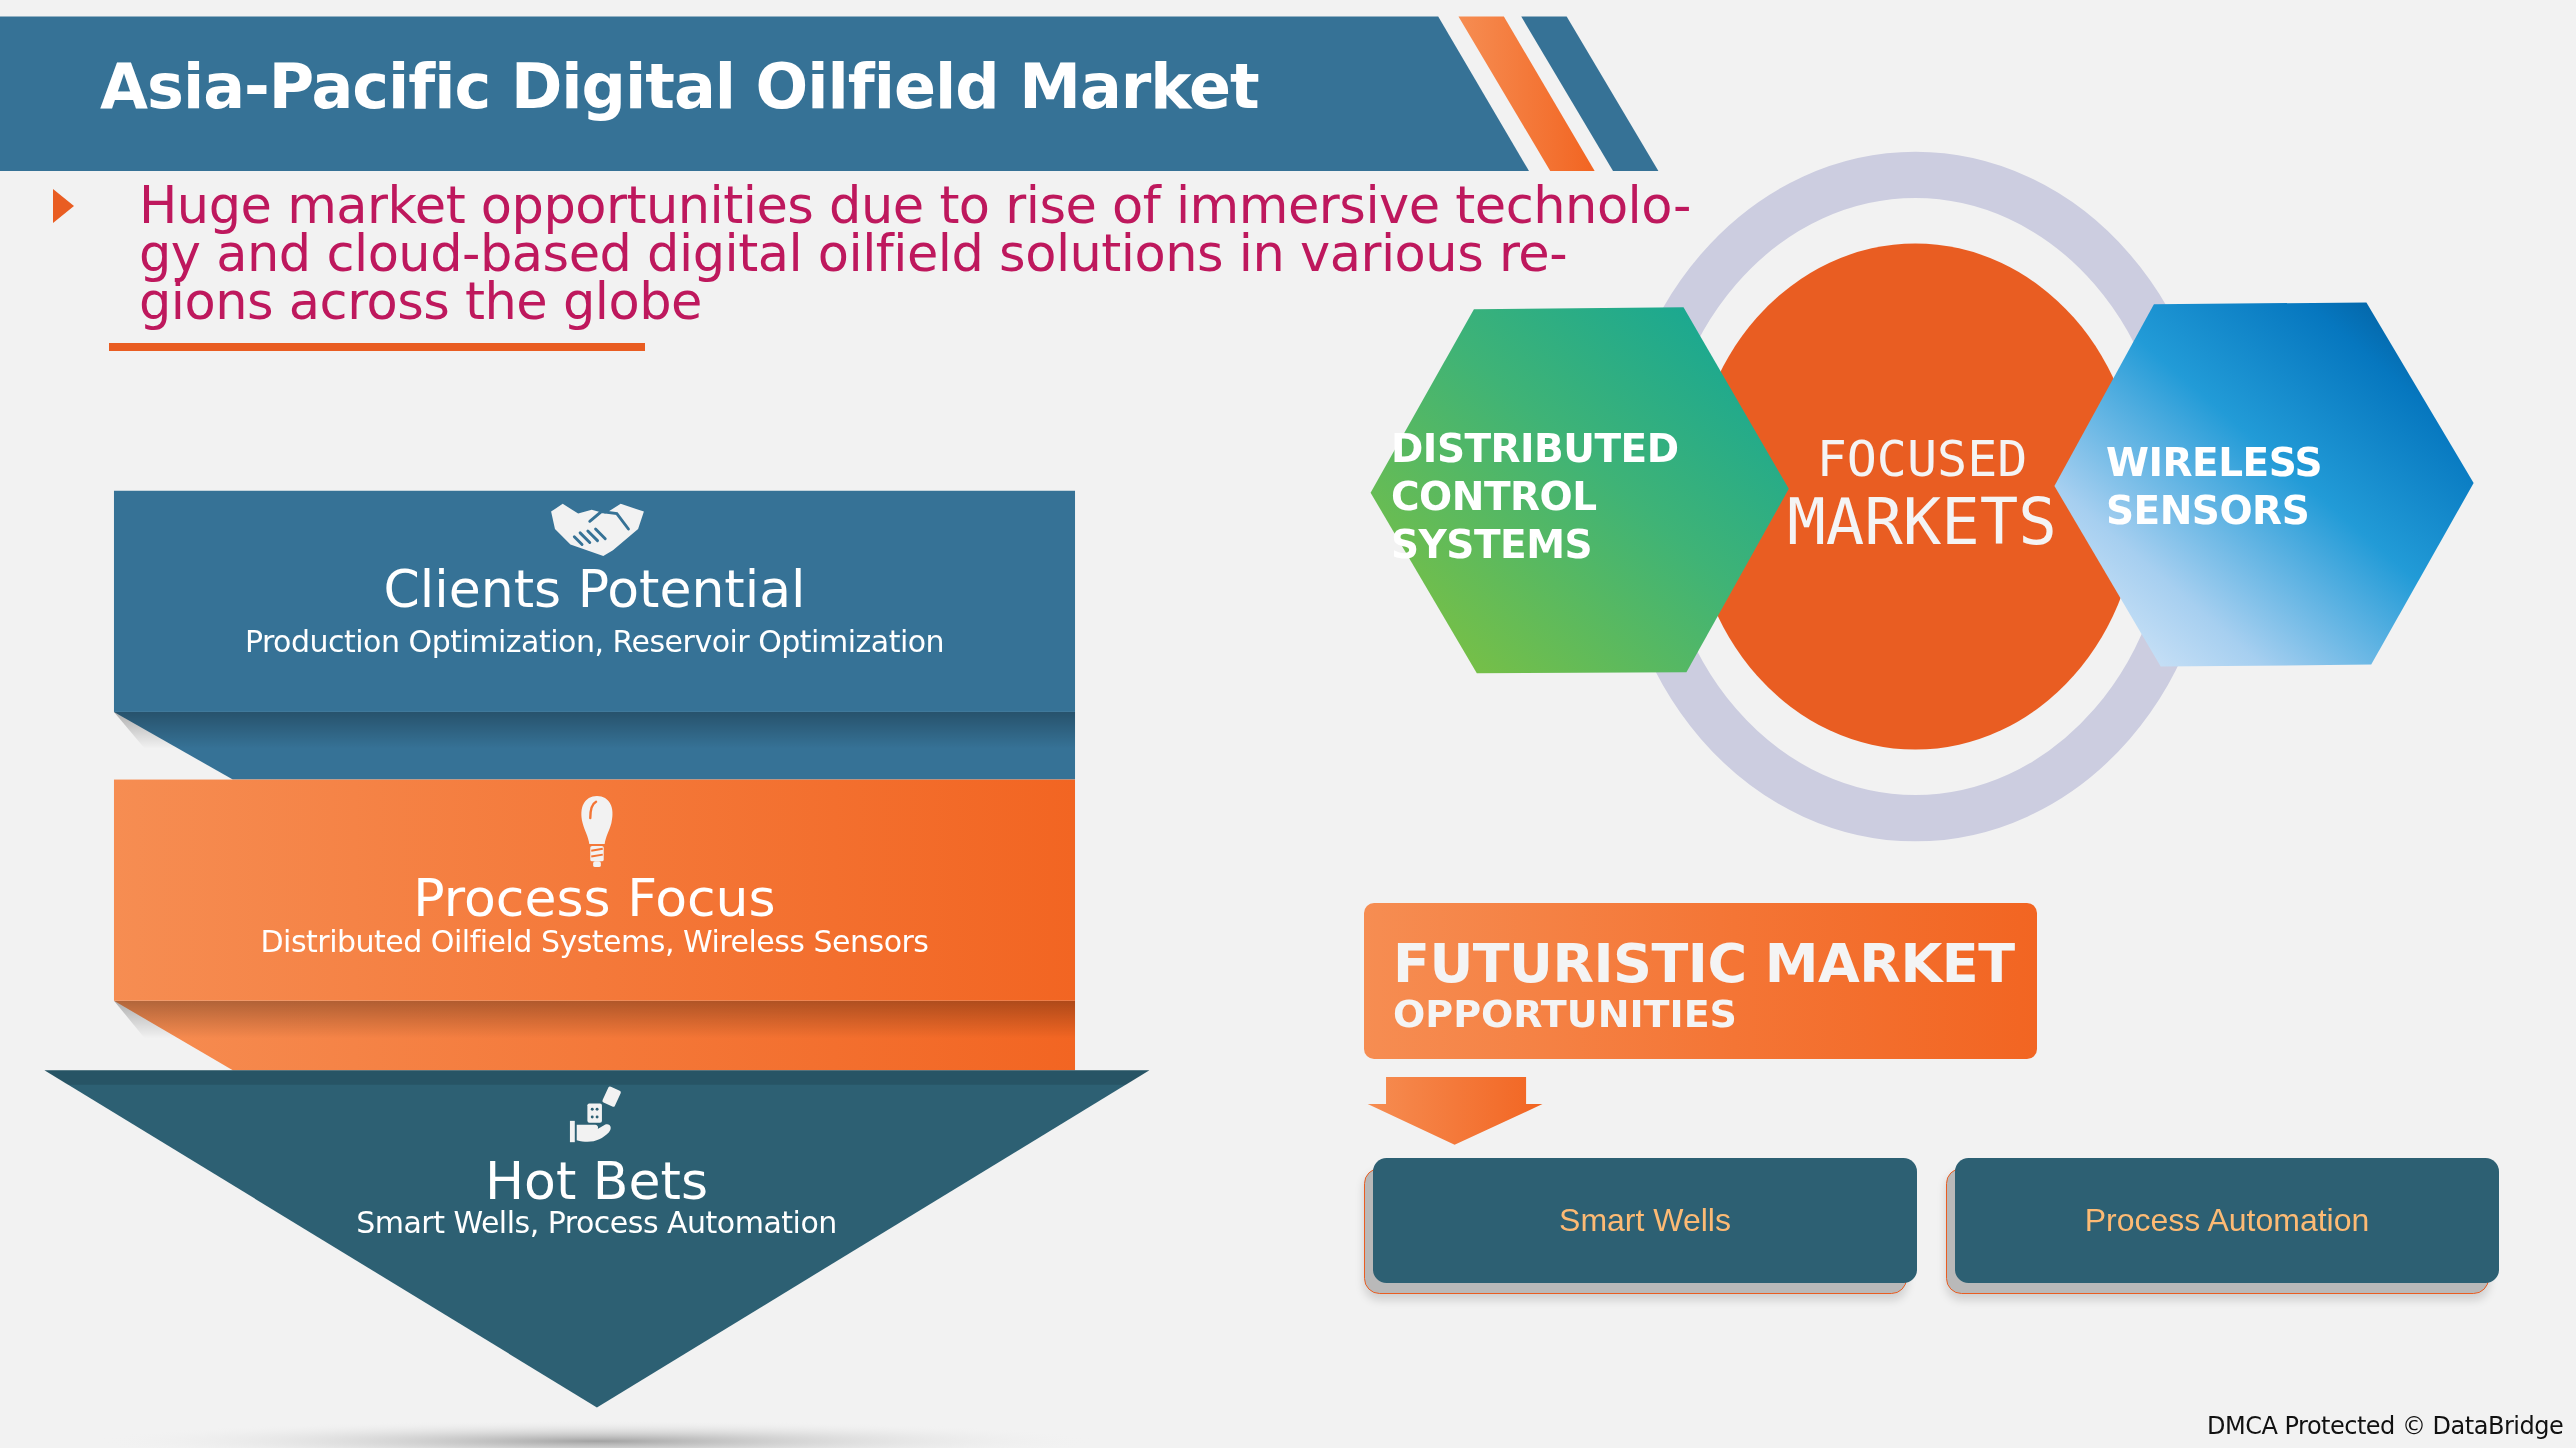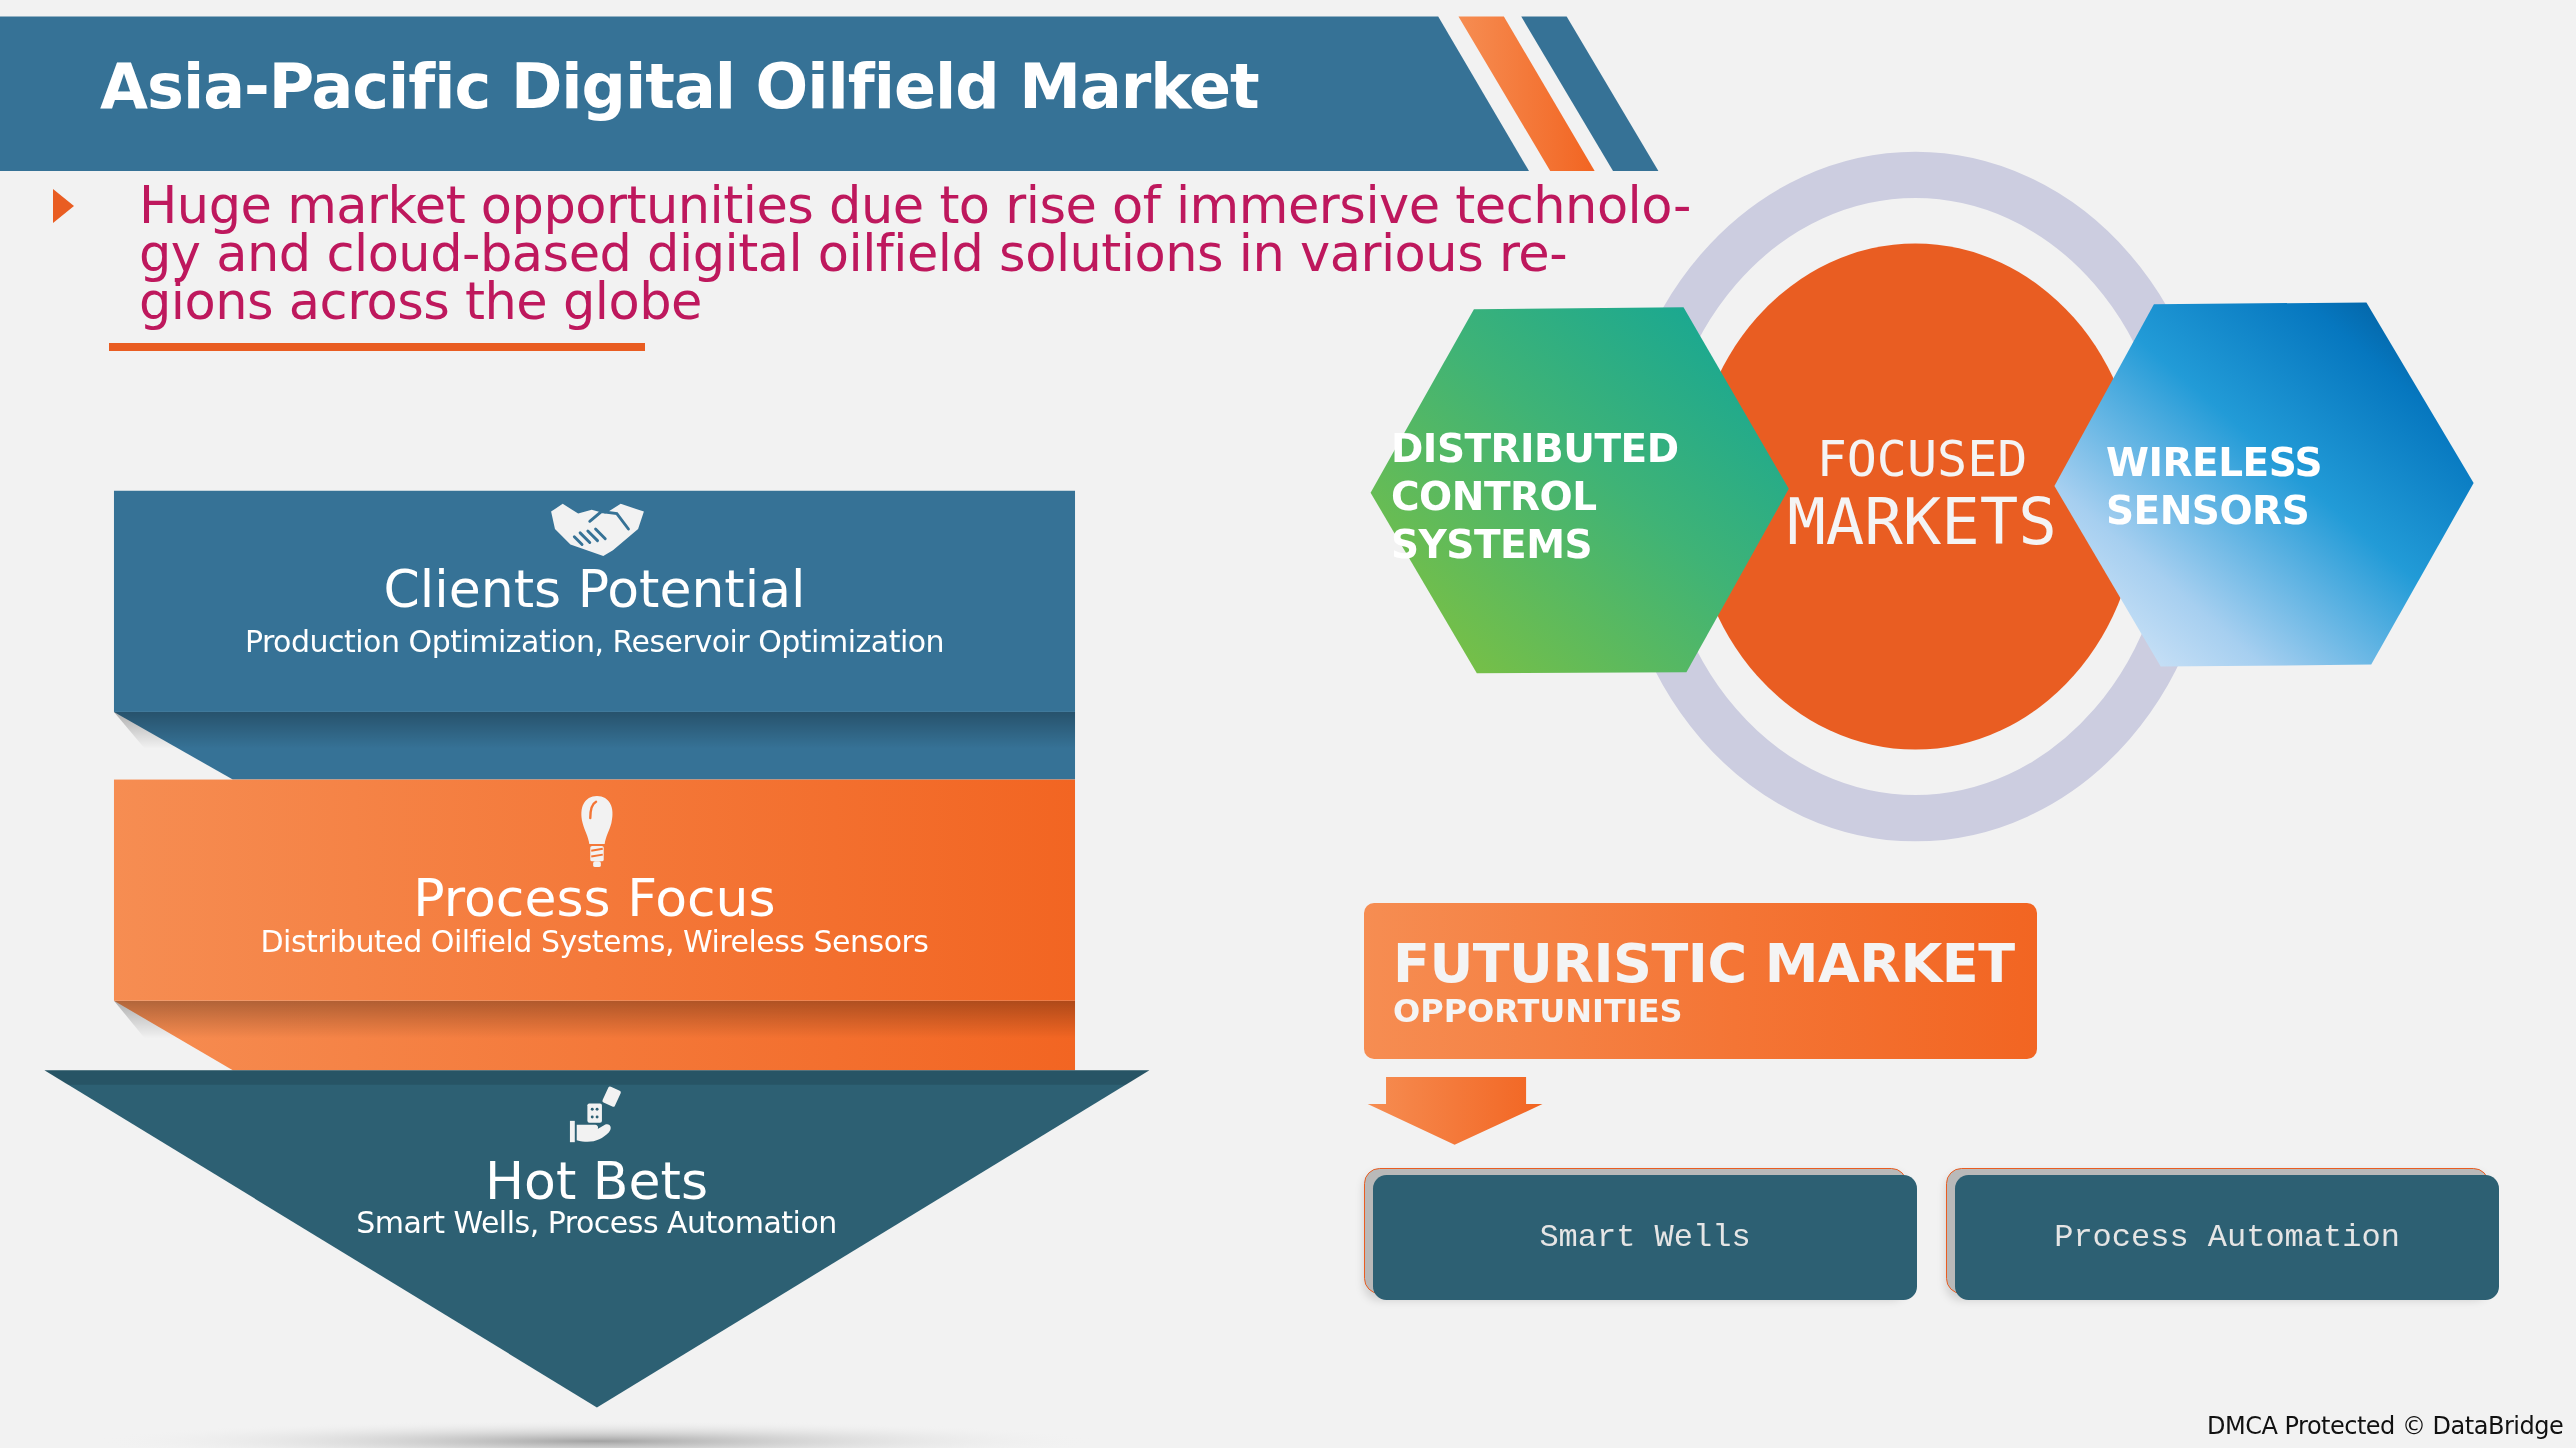--- a/index.html
+++ b/index.html
@@ -54,35 +54,35 @@
     
     #futuristic-box {
       left: 1364px; top: 903px; width: 673px; height: 156px; border-radius: 10px;
       background: linear-gradient(90deg, #f68d52 0%, #f47535 55%, #f26522 100%);
     }
     #futuristic-title {
       left: 29px; top: 29px; color: #f4f4f4; font-weight: bold; font-size: 54px;
       white-space: nowrap; font-family: "DejaVu Sans", sans-serif; letter-spacing: -0.5px;
     }
     #futuristic-sub {
-      left: 29px; top: 89px; color: #f4f4f4; font-weight: bold; font-size: 32px;
+      left: 29px; top: 89px; color: #f4f4f4; font-weight: bold; font-size: 38px;
       white-space: nowrap; font-family: "DejaVu Sans", sans-serif;
     }
 
     .opp-wrap { width: 544px; height: 126px; }
     .opp-back {
       position: absolute; left: -8.7px; top: 9.7px; width: 541px; height: 124px;
       border: 1.9px solid #e95d22; border-radius: 15.5px; background: #b9b9b9;
       box-shadow: 0 5.8px 9.7px rgba(0,0,0,0.15);
     }
     .opp-btn {
-      position: absolute; left: 0; top: 17px; width: 544px; height: 125px;
-      background: #2d6073; border-radius: 13.5px; color: #e5e5e5;
+      position: absolute; left: 0; top: 0; width: 544px; height: 125px;
+      background: #2d6073; border-radius: 13.5px; color: #fdba74;
       display: flex; align-items: center; justify-content: center;
-      font-size: 32px; font-family: Liberation Mono, monospace; cursor: pointer;
+      font-size: 32px; font-family: Liberation Sans, sans-serif; cursor: pointer;
     }
 
     #footer-text {
       left: 2207px; top: 1412px; color: #111111; font-size: 24px; white-space: nowrap;
       font-family: "DejaVu Sans", sans-serif; letter-spacing: -0.5px;
     }
   </style>
 </head>
 <body>
 

